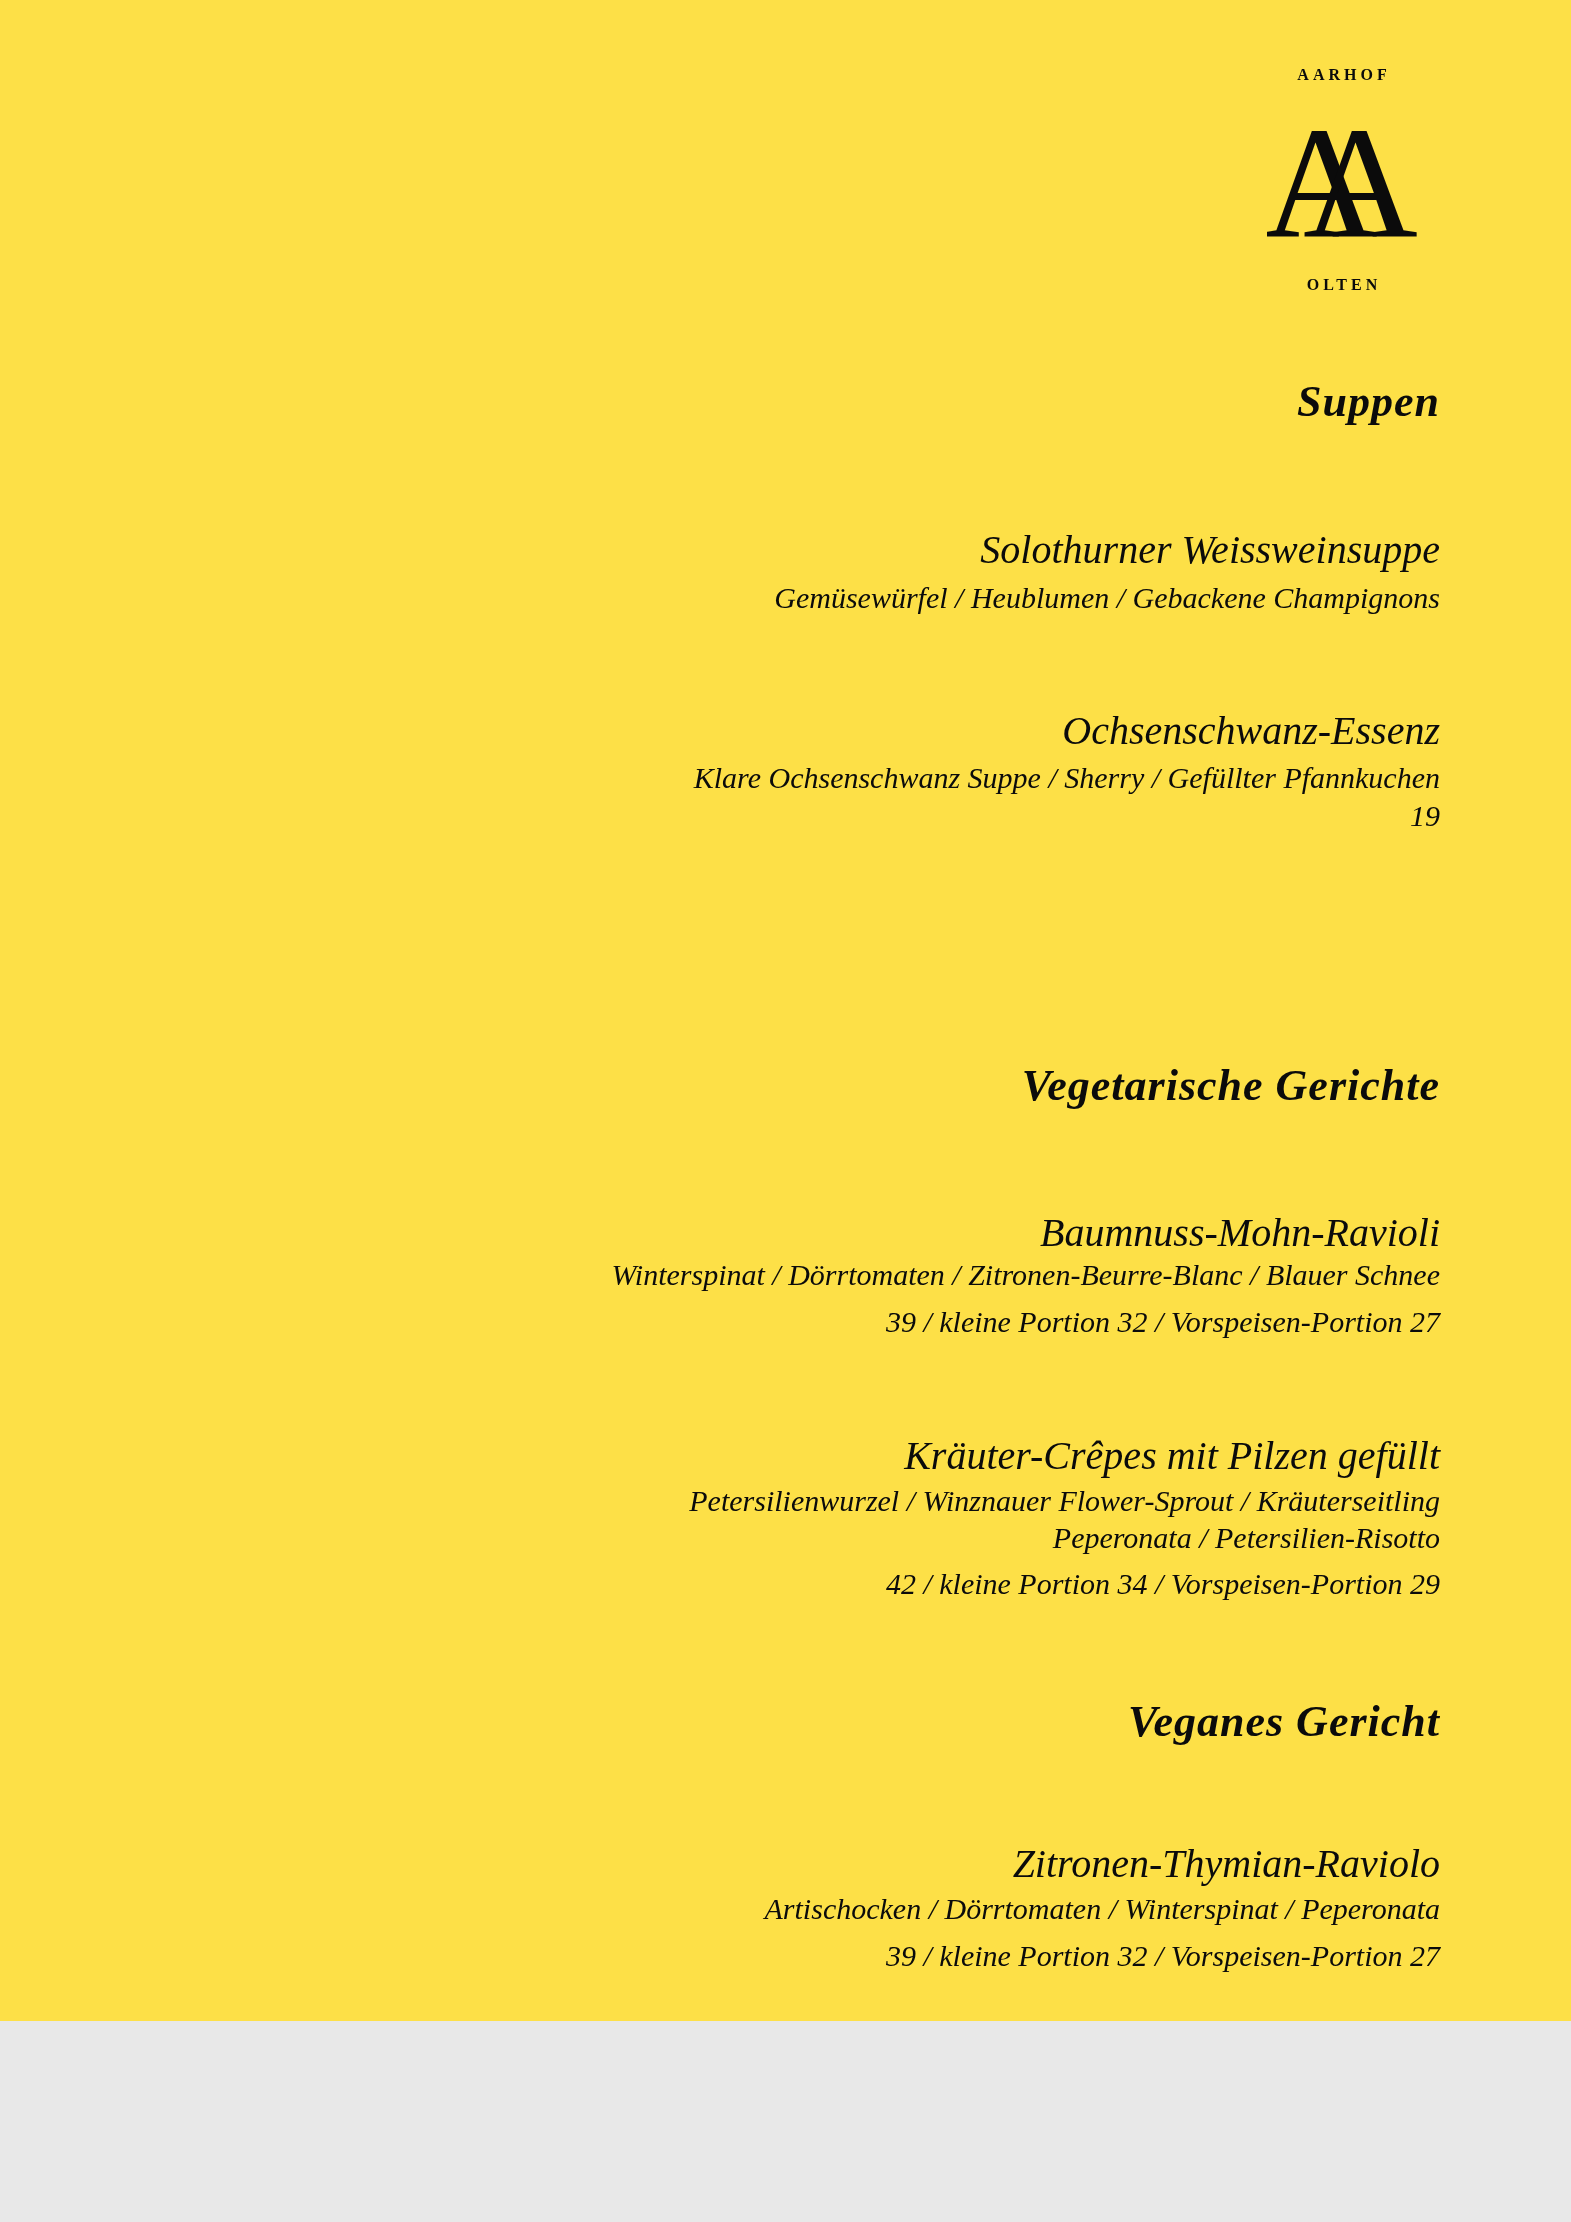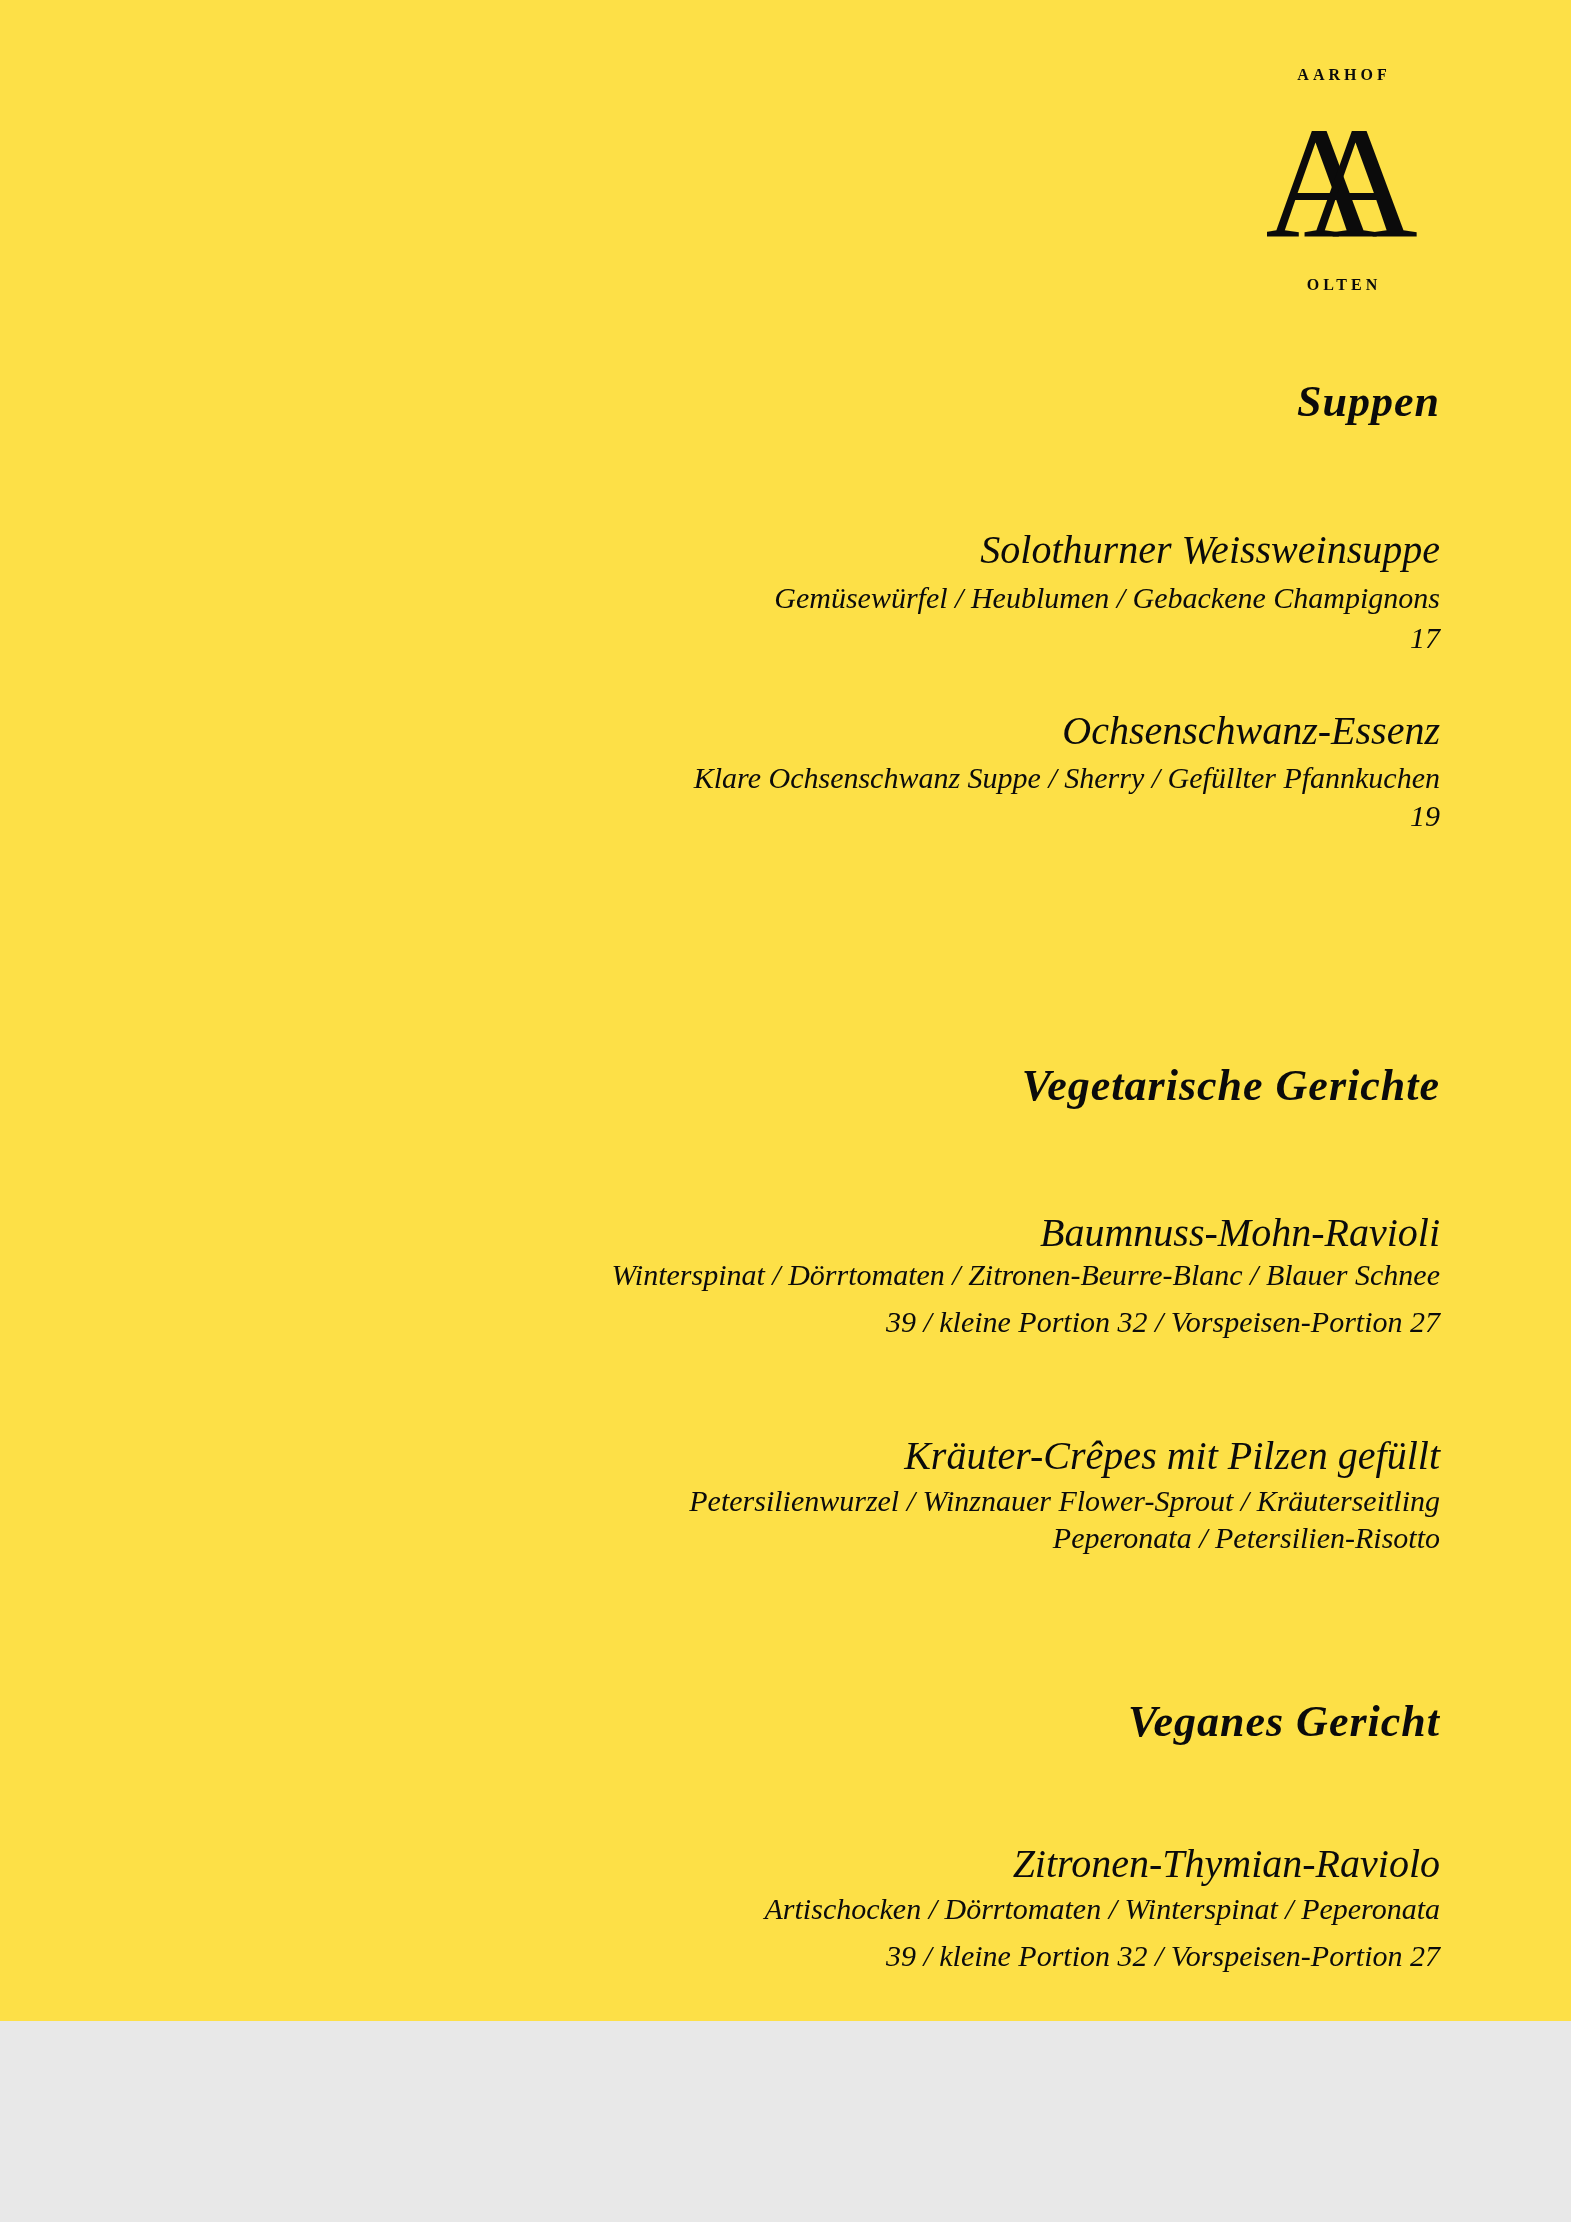--- a/index.html
+++ b/index.html
@@ -109,37 +109,37 @@
       <text x="-4" y="116" font-family="Liberation Serif, DejaVu Serif, serif" font-size="159" fill="#0b0b0b">A</text>
       <text x="36" y="116" font-family="Liberation Serif, DejaVu Serif, serif" font-size="159" fill="#0b0b0b">A</text>
     </svg>
     <div class="city">OLTEN</div>
   </div>
 
   <div id="h-suppen" class="rb heading">Suppen</div>
 
   <div id="i1-title" class="rb item-title">Solothurner Weissweinsuppe</div>
   <div id="i1-desc" class="rb item-desc">Gemüsewürfel / Heublumen / Gebackene Champignons</div>
-  <div id="i1-price" class="rb item-price">17</div>
 
   <div id="i2-title" class="rb item-title">Ochsenschwanz-Essenz</div>
   <div id="i2-desc" class="rb item-desc">Klare Ochsenschwanz Suppe / Sherry / Gefüllter Pfannkuchen</div>
   <div id="i2-price" class="rb item-price">19</div>
 
   <div id="h-veg" class="rb heading">Vegetarische Gerichte</div>
 
   <div id="i3-title" class="rb item-title">Baumnuss-Mohn-Ravioli</div>
   <div id="i3-desc" class="rb item-desc">Winterspinat / Dörrtomaten / Zitronen-Beurre-Blanc / Blauer Schnee</div>
   <div id="i3-price" class="rb item-price">39 / kleine Portion 32 / Vorspeisen-Portion 27</div>
 
   <div id="i4-title" class="rb item-title">Kräuter-Crêpes mit Pilzen gefüllt</div>
   <div id="i4-desc" class="rb item-desc">
     <div>Petersilienwurzel / Winznauer Flower-Sprout / Kräuterseitling</div>
     <div>Peperonata / Petersilien-Risotto</div>
   </div>
+  <div id="i4-price" class="rb item-price">42 / kleine Portion 34 / Vorspeisen-Portion 29</div>
 
   <div id="h-vegan" class="rb heading">Veganes Gericht</div>
 
   <div id="i5-title" class="rb item-title">Zitronen-Thymian-Raviolo</div>
   <div id="i5-desc" class="rb item-desc">Artischocken / Dörrtomaten / Winterspinat / Peperonata</div>
   <div id="i5-price" class="rb item-price">39 / kleine Portion 32 / Vorspeisen-Portion 27</div>
 
   <div class="footer-url">WWW.AARHOF.CH</div>
   <div class="footer-page">3</div>
 

